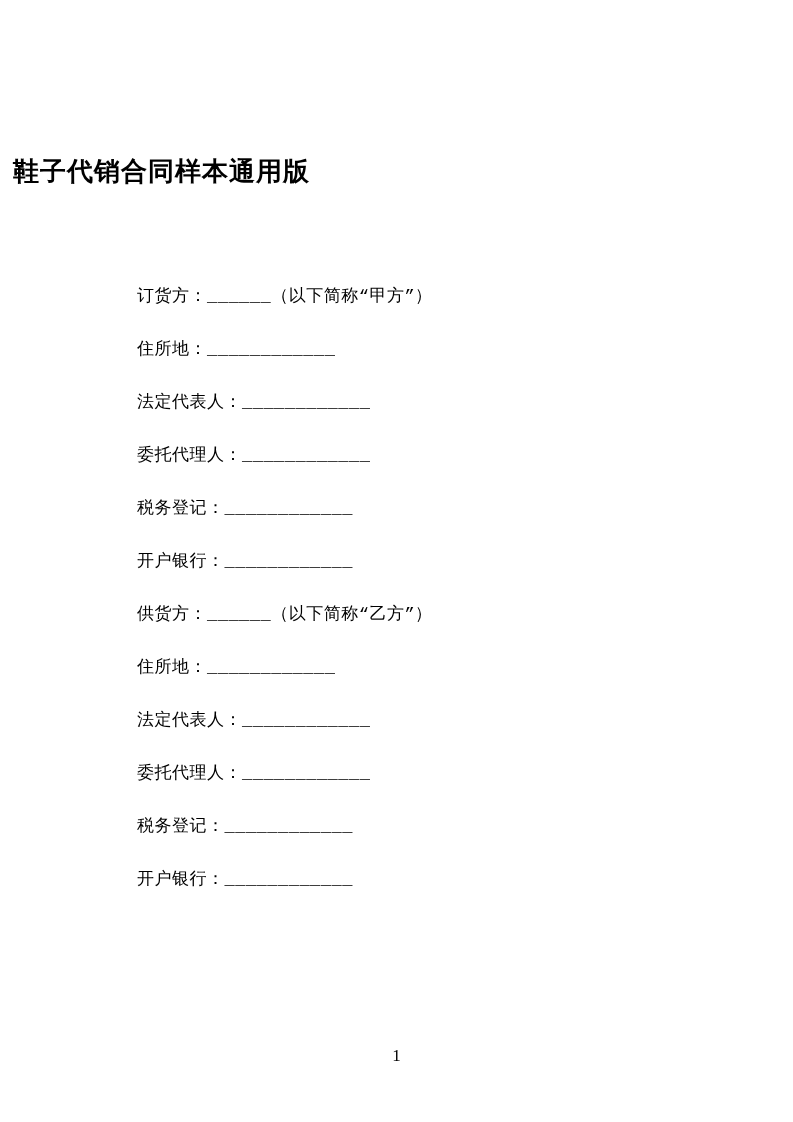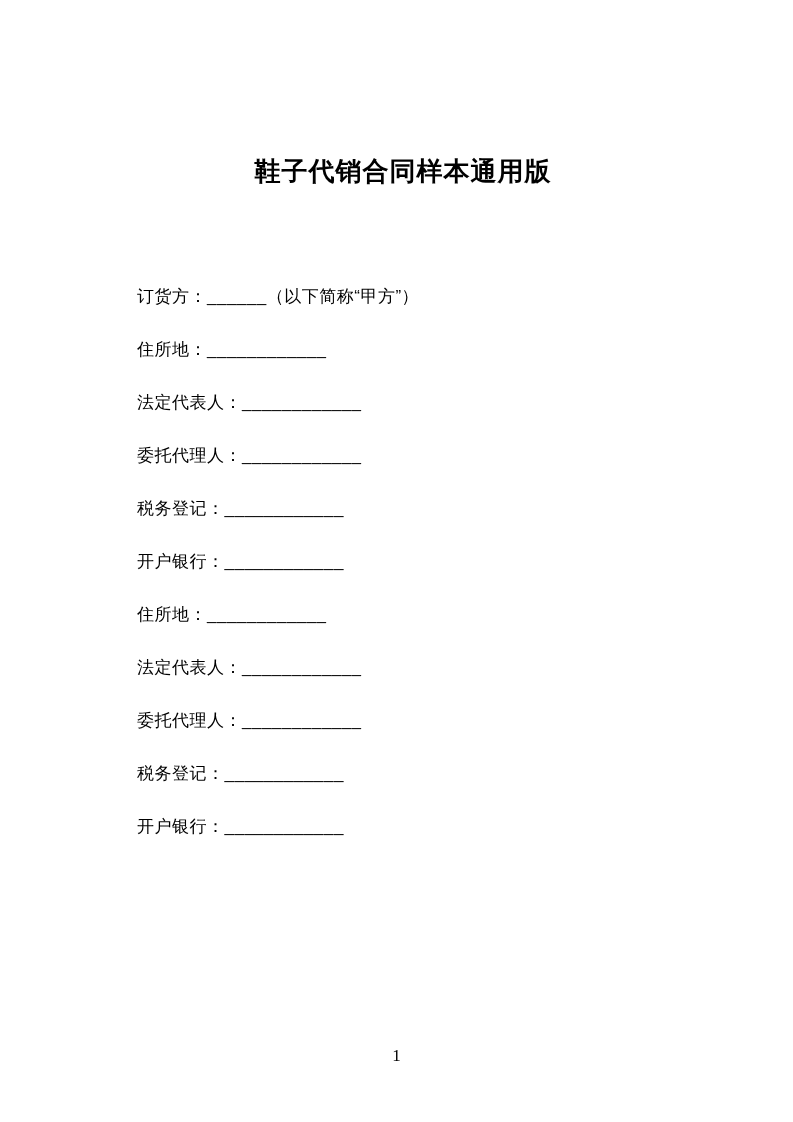--- a/index.html
+++ b/index.html
@@ -14,38 +14,39 @@
     background: #ffffff;
     color: #000000;
     font-family: "Liberation Sans", "DejaVu Sans", sans-serif;
     overflow: hidden;
   }
   .doc-title {
     position: absolute;
     top: 140px;
     left: 13px;
     right: 0;
-    text-align: center;
+    text-align: left;
     font-size: 26px;
     font-weight: bold;
     line-height: 1.1;
     letter-spacing: 1px;
   }
   .doc-body {
     position: absolute;
     top: 270px;
     left: 137px;
     right: 60px;
   }
   .doc-body p {
     margin: 0;
     font-size: 17px;
     line-height: 53px;
     white-space: pre;
     letter-spacing: 0.5px;
+    font-family: Liberation Mono, monospace;
   }
   .page-footer {
     position: absolute;
     top: 1046px;
     left: 0;
     right: 0;
     text-align: center;
     font-size: 17px;
     font-family: "Liberation Serif", "DejaVu Serif", serif;
   }
@@ -57,20 +58,21 @@
 
   <h1 class="doc-title">鞋子代销合同样本通用版</h1>
 
   <div class="doc-body">
     <p>订货方：______（以下简称“甲方”）</p>
     <p>住所地：____________</p>
     <p>法定代表人：____________</p>
     <p>委托代理人：____________</p>
     <p>税务登记：____________</p>
     <p>开户银行：____________</p>
+    <p>供货方：______（以下简称“乙方”）</p>
     <p>住所地：____________</p>
     <p>法定代表人：____________</p>
     <p>委托代理人：____________</p>
     <p>税务登记：____________</p>
     <p>开户银行：____________</p>
   </div>
 
   <div class="page-footer">1</div>
 
 </div>

